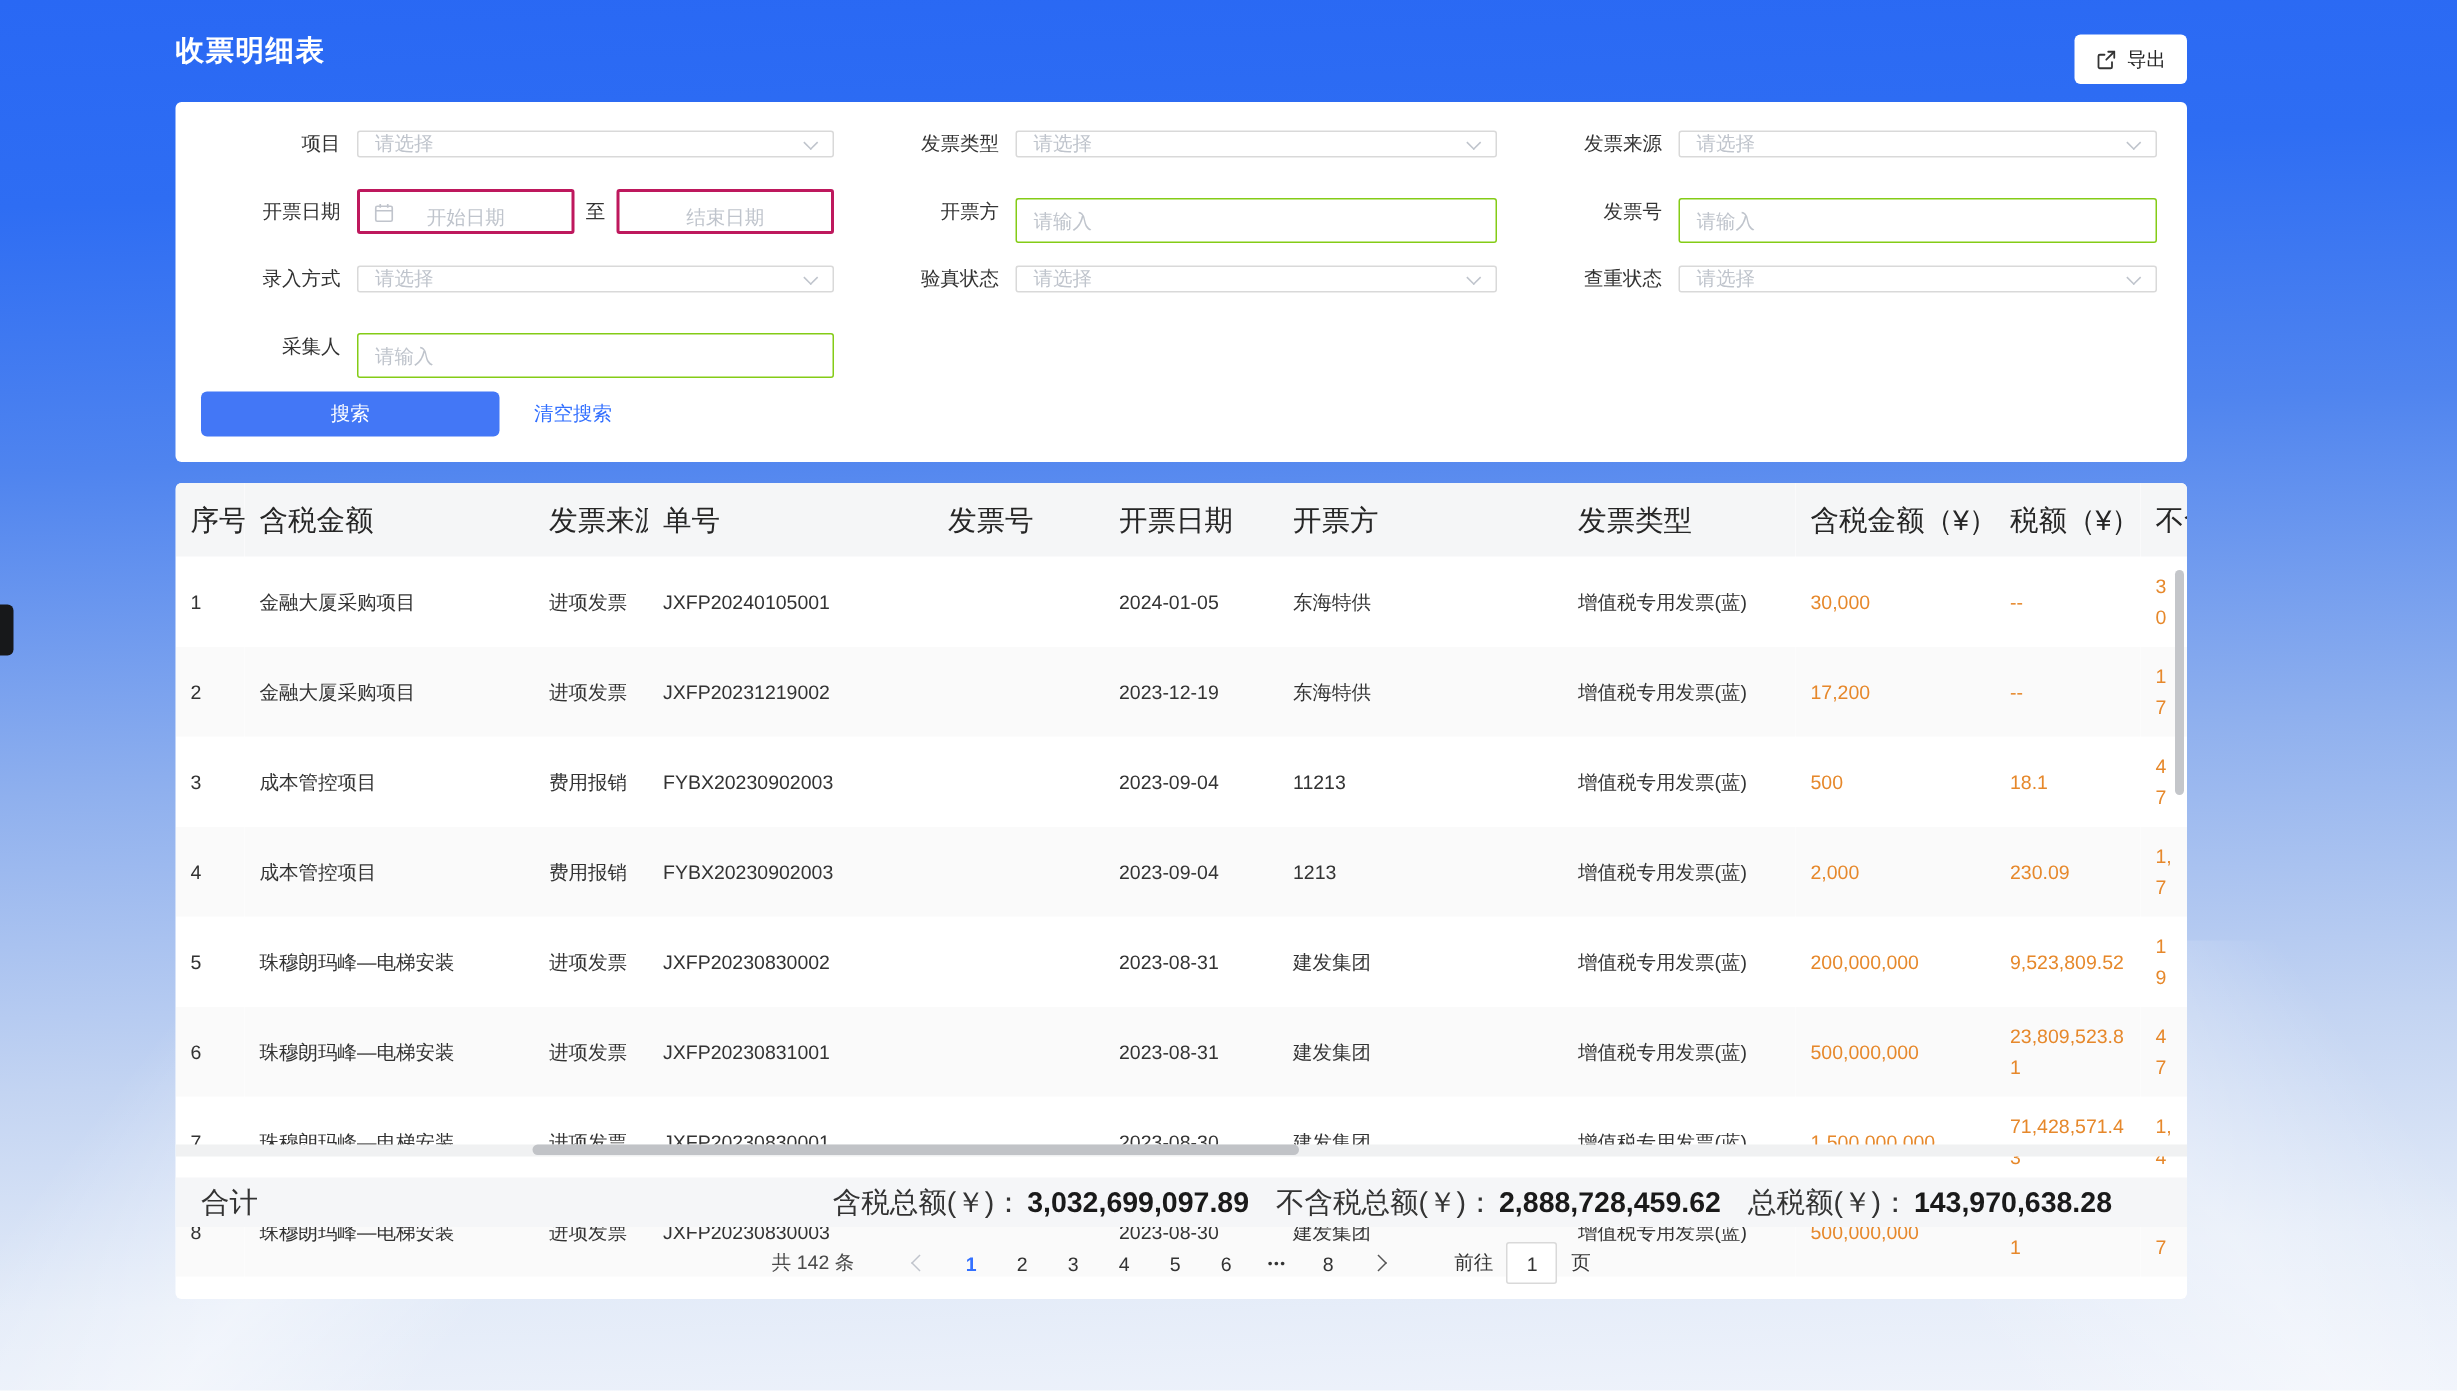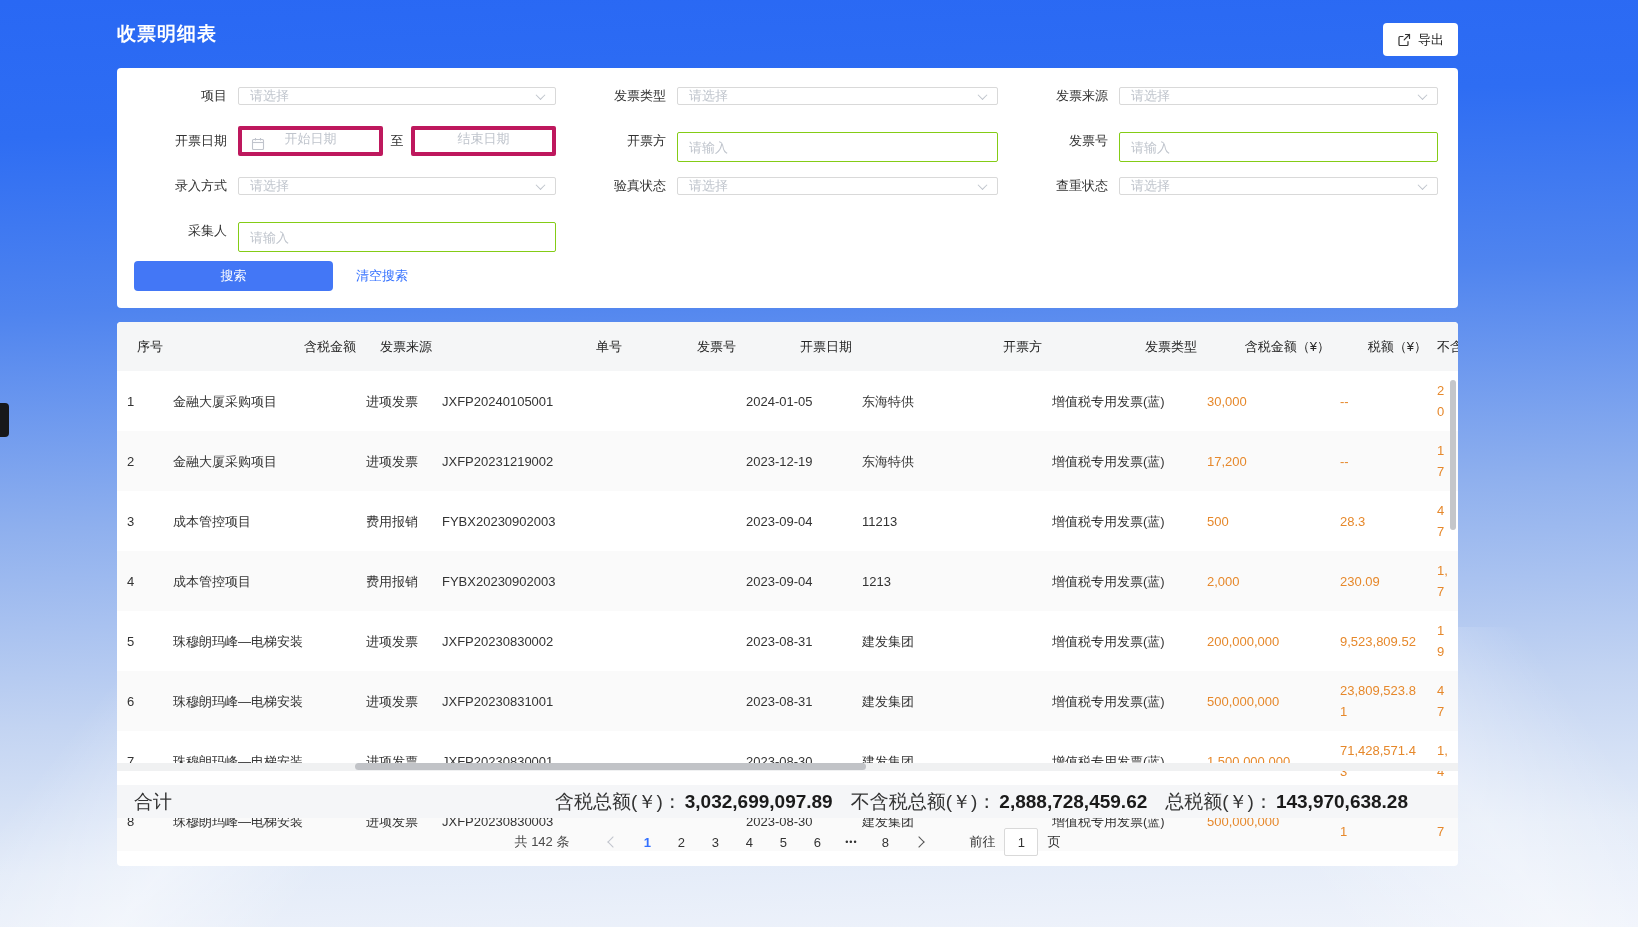--- a/index.html
+++ b/index.html
@@ -53,39 +53,39 @@
     width:7px; height:7px; border-right:1.4px solid #BFC4CC; border-bottom:1.4px solid #BFC4CC;
     transform:rotate(45deg) translate(-1px,-1px); flex:none;
   }
   input.text {
     width:100%; height:30px; border:1px solid #84cc16; border-radius:2px;
     padding:0 11px; font-size:13px; color:#333; outline:none; font-family:inherit; background:#fff;
   }
   input::placeholder { color:#BFC4CC; }
   .daterange { display:flex; align-items:center; }
   .dr-box {
-    flex:1; height:30px; border:4px solid #be185d; border-radius:2px; background:#fff;
-    display:flex; align-items:flex-start; justify-content:center; position:relative; cursor:pointer;
+    flex:1; height:30px; border:2px solid #be185d; border-radius:2px; background:#fff;
+    display:flex; align-items:flex-end; justify-content:center; position:relative; cursor:pointer;
   }
   .dr-box .cal { position:absolute; left:9px; top:7px; display:flex; }
   .dr-sep { flex:none; width:28px; text-align:center; font-size:13px; color:#333; }
 
   .btn-row { display:flex; align-items:center; margin-top:15px; }
   .search-btn {
     margin-left:17px; width:199px; height:30px; background:#4377F6; color:#fff;
     border:none; border-radius:4px; font-size:13px; cursor:pointer; font-family:inherit;
   }
   .clear-link { margin-left:23px; font-size:13px; color:#3370FF; cursor:pointer; text-decoration:none; }
 
   
   .table-card { margin-top:14px; height:544px; position:relative; overflow:hidden; }
   table.grid { width:100%; border-collapse:collapse; table-layout:fixed; }
   thead th {
-    height:49px; background:#F5F6F7; font-weight:400; text-align:right;
-    font-size:13px; color:#262626; padding:0 0 0 10px; white-space:nowrap; overflow:hidden;
+    height:49px; background:#F5F6F7; font-weight:400; text-align:left;
+    font-size:19px; color:#262626; padding:0 0 0 10px; white-space:nowrap; overflow:hidden;
   }
   tbody td {
     padding:9px 8px 9px 10px; font-size:13px; color:#333; line-height:21px;
     word-break:break-all; vertical-align:middle; overflow:hidden;
   }
   tbody tr:nth-child(even) { background:#FAFAFA; }
   td.amt { color:#E6882B; }
 
   .vscrollbar { position:absolute; top:49px; right:2px; width:6px; height:392px; }
   .vthumb { position:absolute; top:9px; left:0; width:6px; height:150px; background:#C4C6CA; border-radius:3px; cursor:pointer; }
@@ -278,21 +278,21 @@
             <td>1</td>
             <td>金融大厦采购项目</td>
             <td>进项发票</td>
             <td>JXFP20240105001</td>
             <td></td>
             <td>2024-01-05</td>
             <td>东海特供</td>
             <td>增值税专用发票(蓝)</td>
             <td class="amt">30,000</td>
             <td class="amt">--</td>
-            <td class="amt">20</td>
+            <td class="amt">30</td>
           </tr>
           <tr>
             <td>2</td>
             <td>金融大厦采购项目</td>
             <td>进项发票</td>
             <td>JXFP20231219002</td>
             <td></td>
             <td>2023-12-19</td>
             <td>东海特供</td>
             <td>增值税专用发票(蓝)</td>
@@ -303,21 +303,21 @@
           <tr>
             <td>3</td>
             <td>成本管控项目</td>
             <td>费用报销</td>
             <td>FYBX20230902003</td>
             <td></td>
             <td>2023-09-04</td>
             <td>11213</td>
             <td>增值税专用发票(蓝)</td>
             <td class="amt">500</td>
-            <td class="amt">28.3</td>
+            <td class="amt">18.1</td>
             <td class="amt">47</td>
           </tr>
           <tr>
             <td>4</td>
             <td>成本管控项目</td>
             <td>费用报销</td>
             <td>FYBX20230902003</td>
             <td></td>
             <td>2023-09-04</td>
             <td>1213</td>

